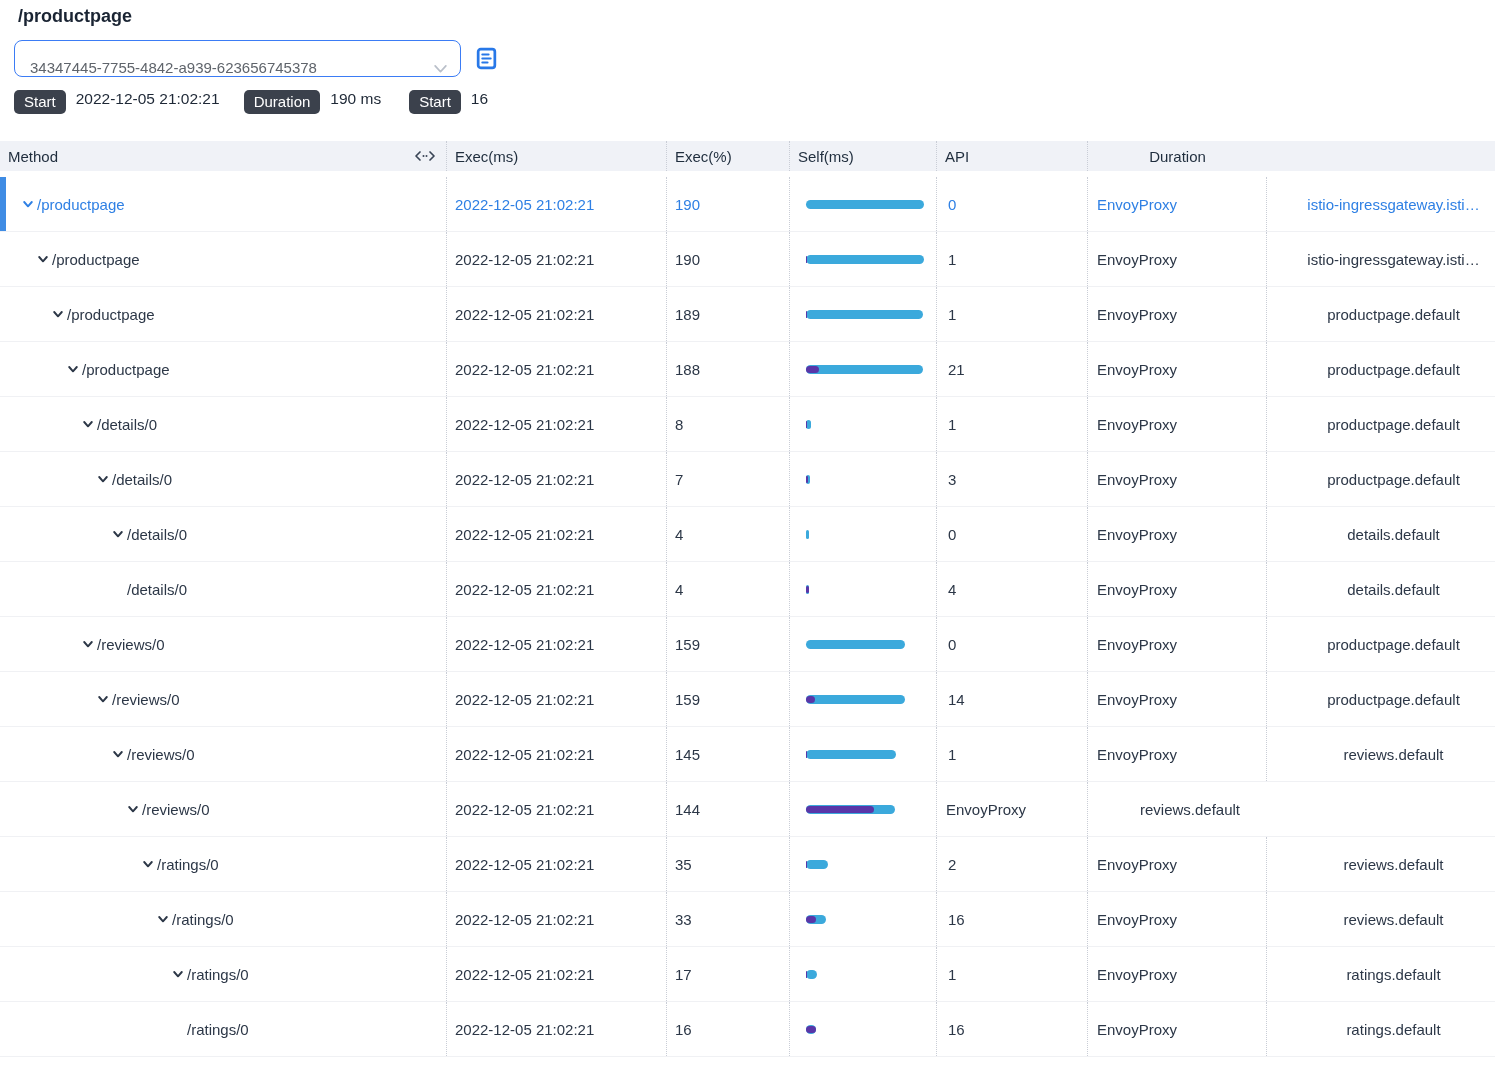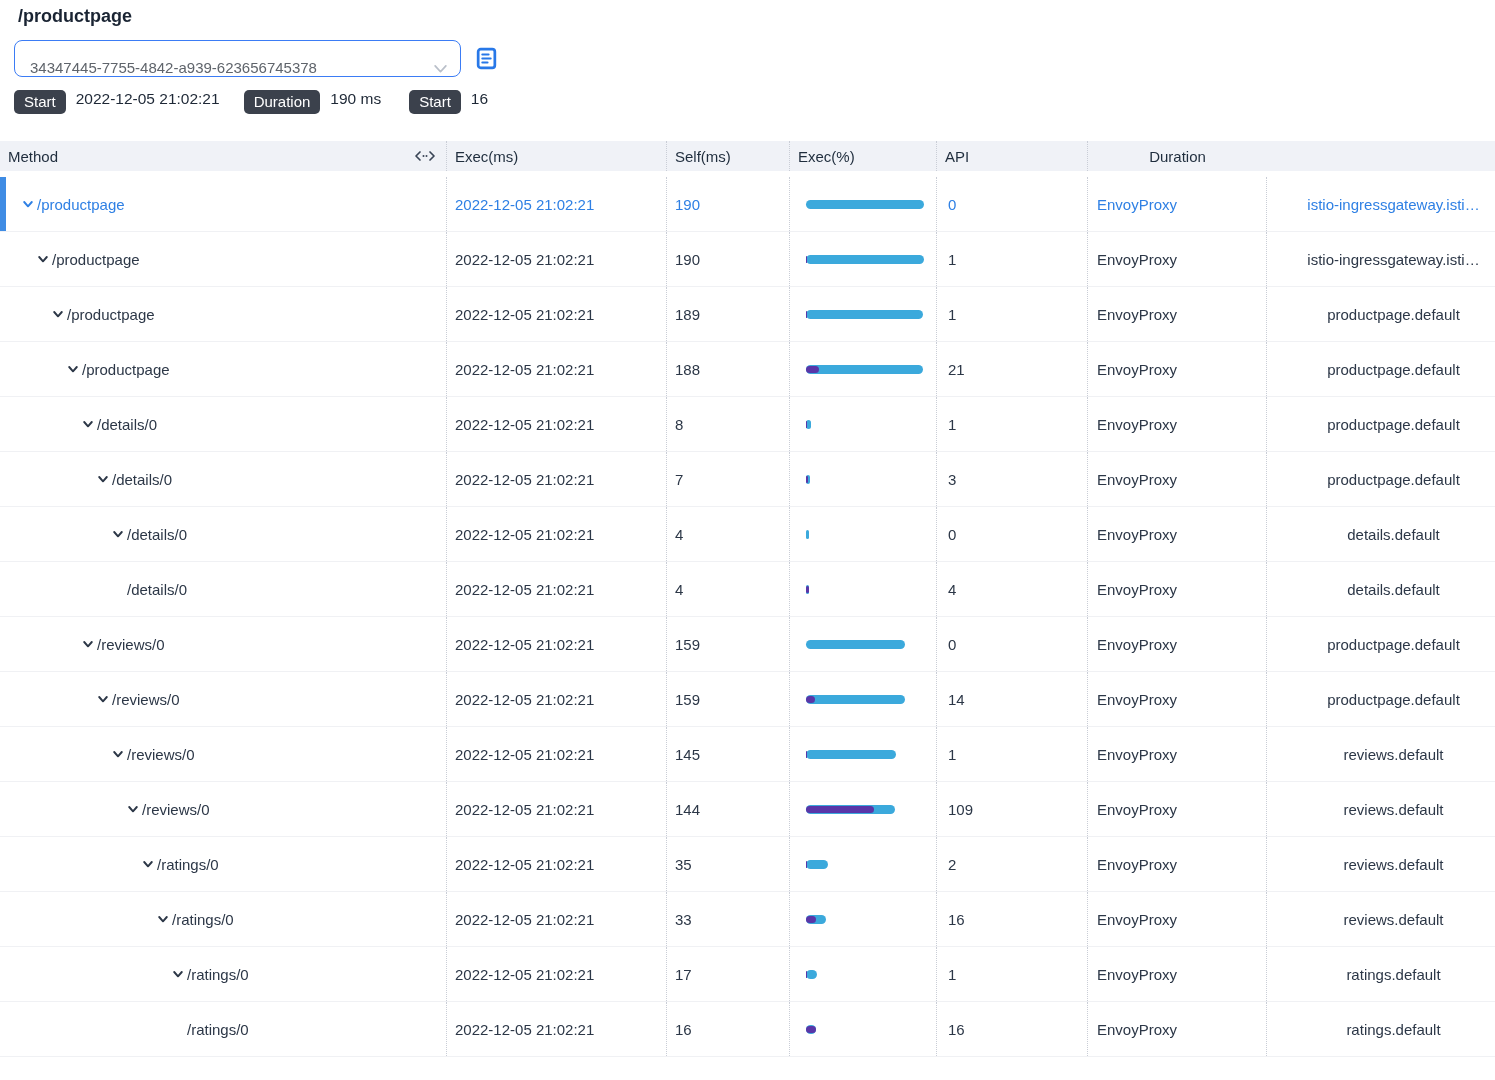--- a/index.html
+++ b/index.html
@@ -100,24 +100,24 @@
             <path d="M16 2 L20 6 L16 10" stroke="#3a4556" stroke-width="1.7" stroke-linecap="round" stroke-linejoin="round"></path>
             <circle cx="9.5" cy="6" r="1" fill="#3a4556"></circle>
               <circle cx="12.5" cy="6" r="1" fill="#3a4556"></circle>
           </svg>
         </span>
       </div>
       <div class="cell">
           <span>Exec(ms)</span>
         </div>
       <div class="cell">
-          <span>Self(ms)</span>
+          <span>Exec(%)</span>
         </div>
       <div class="cell">
-          <span>Exec(%)</span>
+          <span>Self(ms)</span>
         </div>
       <div class="cell">
           <span>API</span>
         </div>
       <div class="cell center">
           <span>Duration</span>
         </div>
     </div>
     <div id="table-body">
         <div class="t-row body-row selected">
@@ -507,23 +507,20 @@
           </div>
     <div class="cell">
             <span>144</span>
           </div>
     <div class="cell" style="padding-left:16px;">
       <span class="bar-track">
         <span class="bar-exec" style="width: 89px;"></span>
         <span class="bar-self" style="width: 68px;"></span>
       </span>
     </div>
-    <div class="cell" style="padding-left:11px;">
-            <span>109</span>
-          </div>
     <div class="cell" style="padding-left:9px;">
             <span>EnvoyProxy</span>
           </div>
     <div class="cell center">
             <span class="svc-text">reviews.default</span>
           </div>
   </div>
         <div class="t-row body-row">
     <div class="cell">
 

